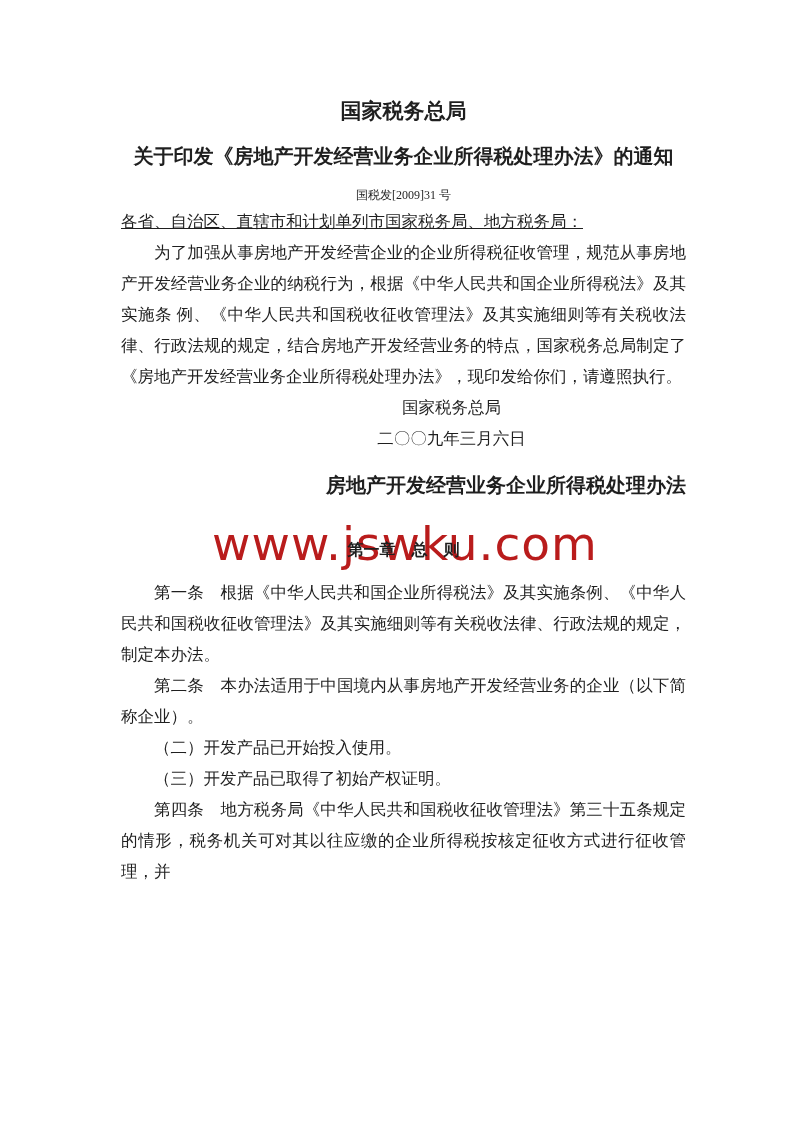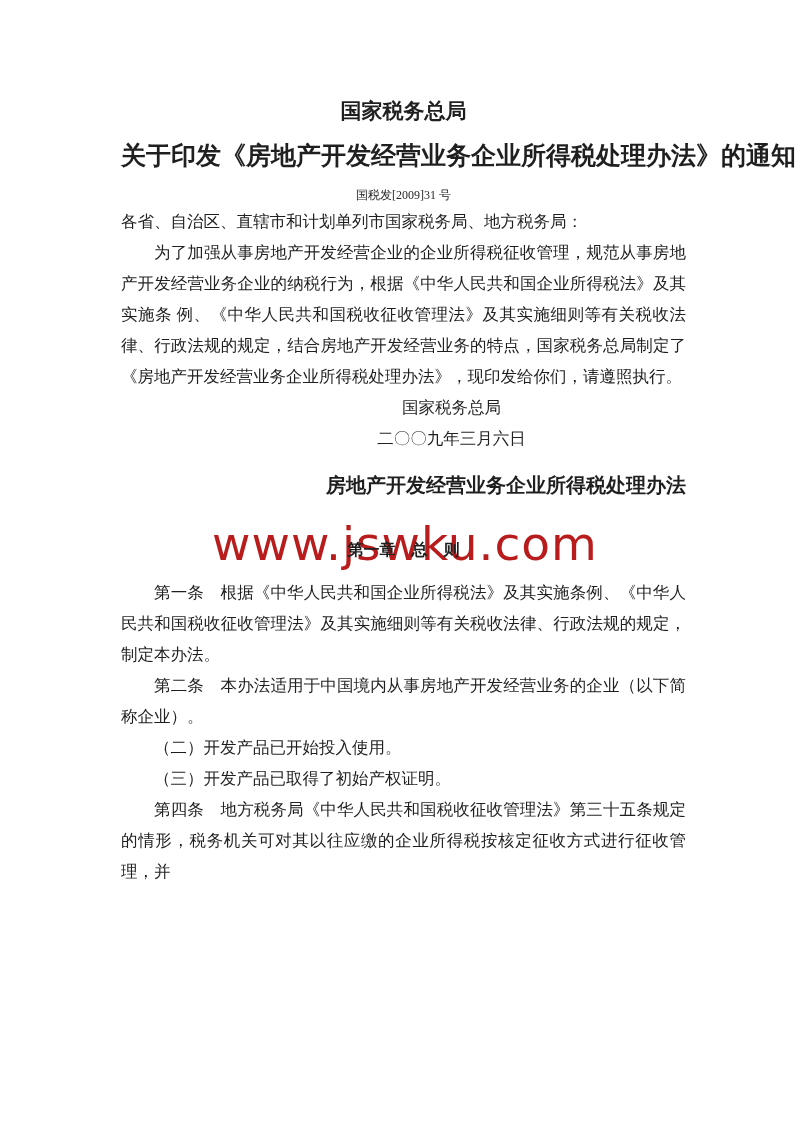--- a/index.html
+++ b/index.html
@@ -41,40 +41,41 @@
   }
   .doc-title {
     margin: 0;
     font-size: 21px;
     font-weight: bold;
     line-height: 26px;
     text-align: center;
   }
   .doc-subtitle {
     margin: 18px 0 0 0;
-    font-size: 25px;
+    font-size: 20px;
     font-weight: bold;
     line-height: 28px;
-    text-align: left;
+    text-align: center;
     white-space: nowrap;
   }
   .doc-number {
     margin: 14px 0 0 0;
     font-size: 12px;
     line-height: 22px;
     text-align: center;
     font-weight: normal;
   }
   .body-text {
     font-size: 16.5px;
     line-height: 31px;
     text-align: justify;
   }
   .salutation {
     margin: 40px 0 0 0;
+    text-decoration: underline;
   }
   .para {
     margin: 0;
     text-indent: 2em;
   }
   .sign-line {
     margin: 0;
     text-align: center;
     padding-left: 96px;
     text-indent: 0;

